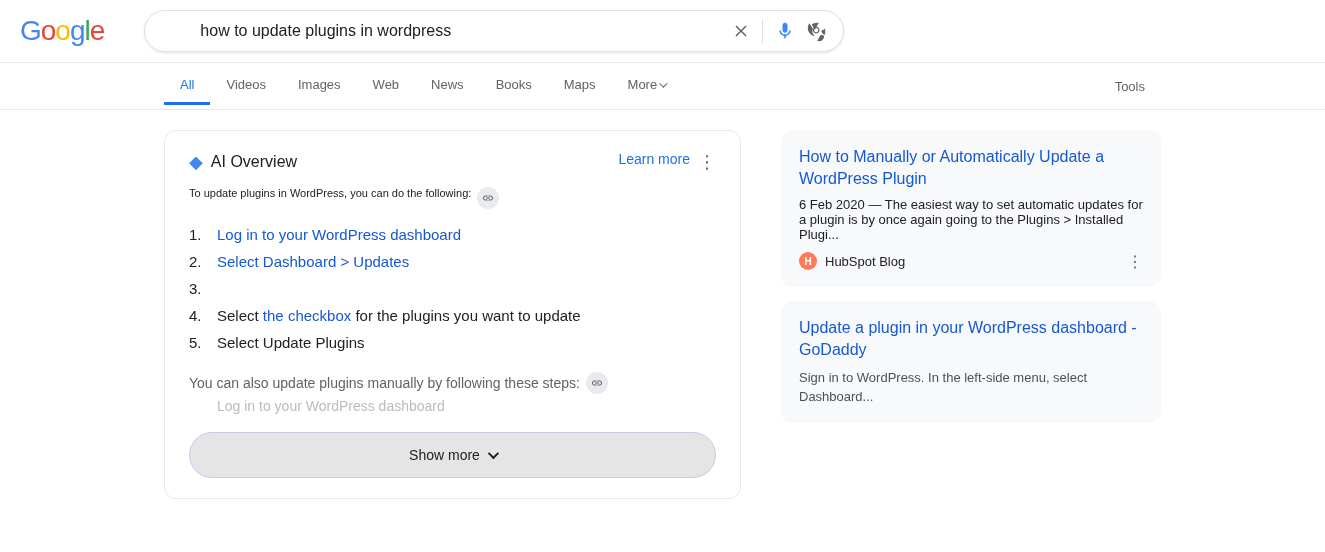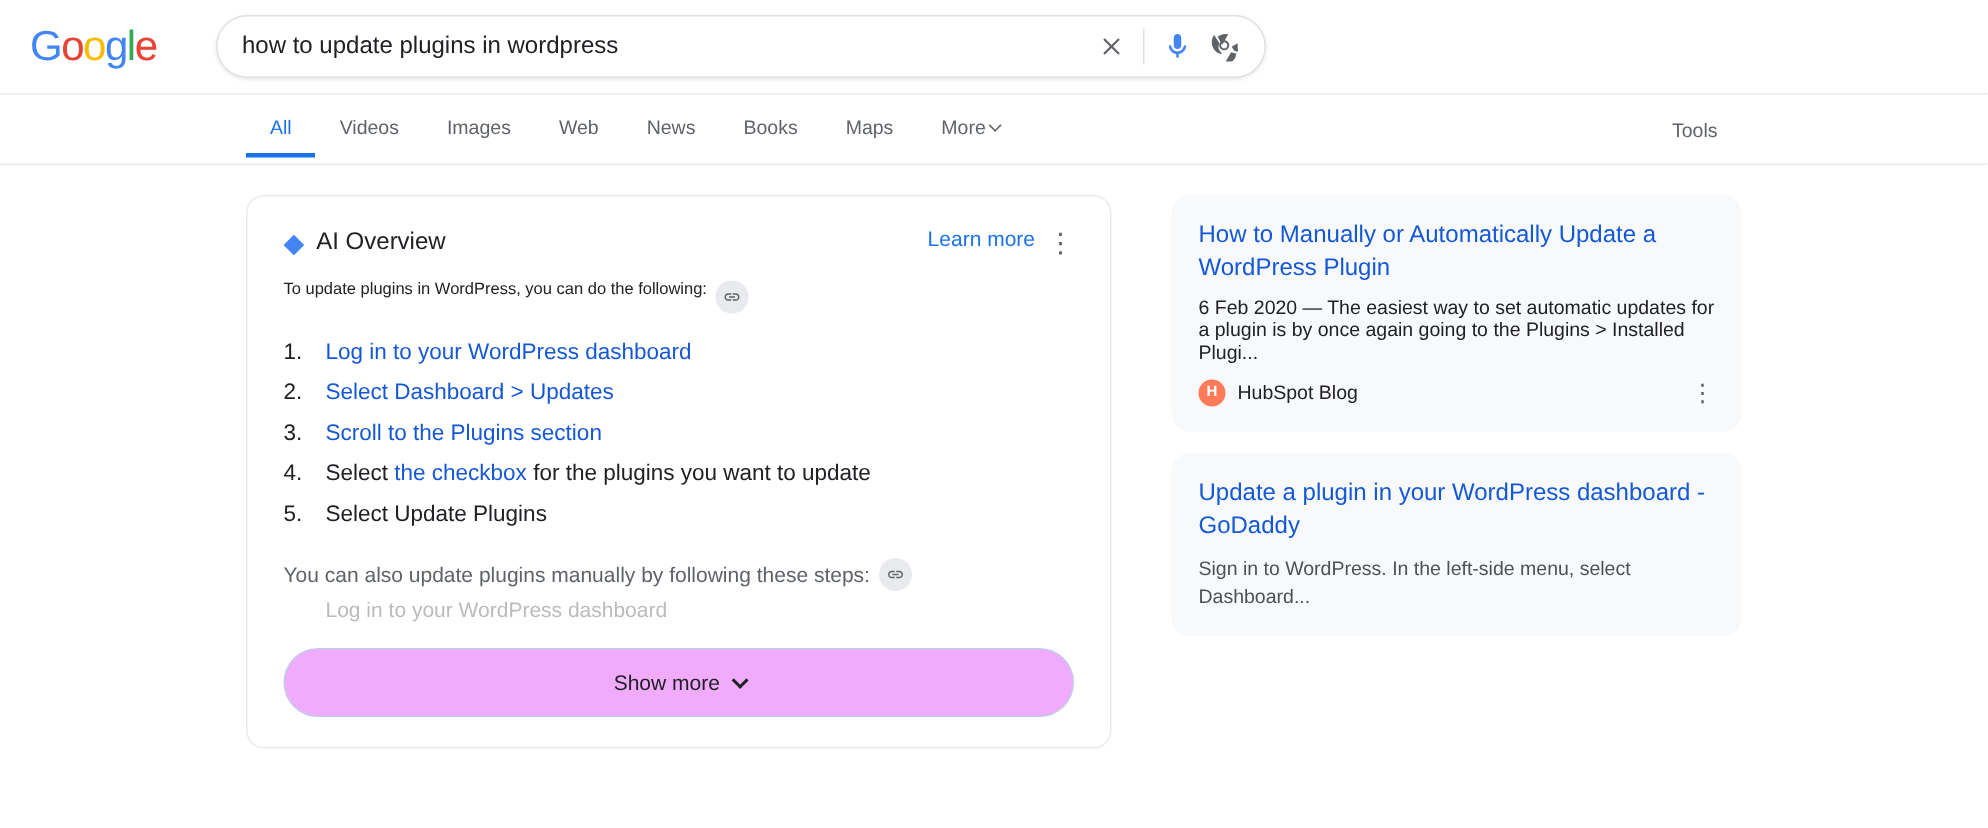--- a/index.html
+++ b/index.html
@@ -44,20 +44,21 @@
       box-shadow: 0 1px 3px rgba(0,0,0,0.1);
       gap: 8px;
     }
     .search-input {
       flex: 1;
       border: none;
       outline: none;
       font-size: 16px;
       color: #202124;
       background: transparent;
+      margin-left: 39px;
     }
     .search-icons {
       display: flex;
       align-items: center;
       gap: 12px;
     }
     .icon-btn {
       background: none;
       border: none;
       cursor: pointer;
@@ -225,21 +226,21 @@
 
     .show-more-btn {
       display: flex;
       align-items: center;
       justify-content: center;
       gap: 8px;
       width: 100%;
       padding: 14px;
       border: 1.5px solid #c5cae9;
       border-radius: 24px;
-      background: #f0abfc;
+      background: #e5e5e5;
       font-size: 14px;
       color: #202124;
       cursor: pointer;
       margin-top: 14px;
     }
     .chevron-down {
       display: inline-block;
       border-right: 2px solid #202124;
       border-bottom: 2px solid #202124;
       width: 8px;
@@ -400,21 +401,20 @@
         <li>
           <span class="step-num">1.</span>
           <span><a class="step-link">Log in to your WordPress dashboard</a></span>
         </li>
         <li>
           <span class="step-num">2.</span>
           <span><a class="step-link">Select Dashboard &gt; Updates</a></span>
         </li>
         <li>
           <span class="step-num">3.</span>
-          <span><a class="step-link">Scroll to the Plugins section</a></span>
         </li>
         <li>
           <span class="step-num">4.</span>
           <span>Select <a class="step-link">the checkbox</a> for the plugins you want to update</span>
         </li>
         <li>
           <span class="step-num">5.</span>
           <span>Select Update Plugins</span>
         </li>
       </ol>

